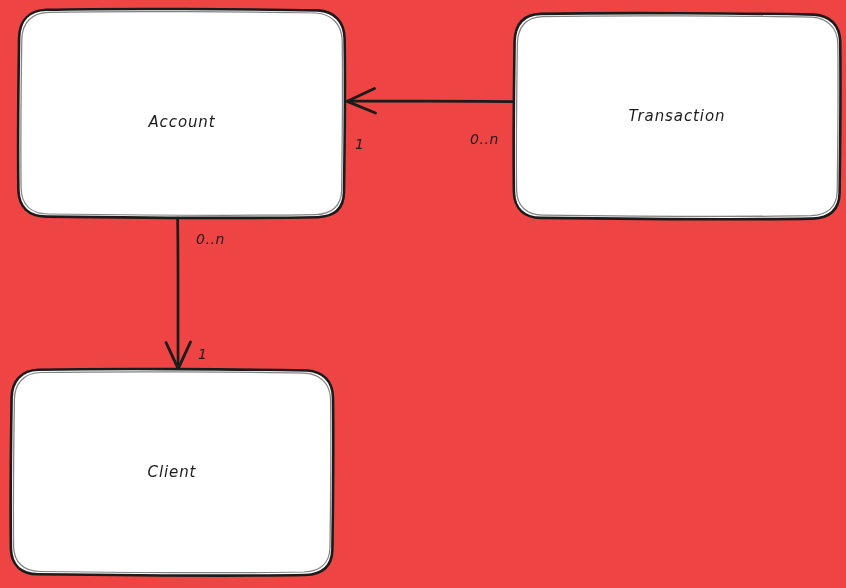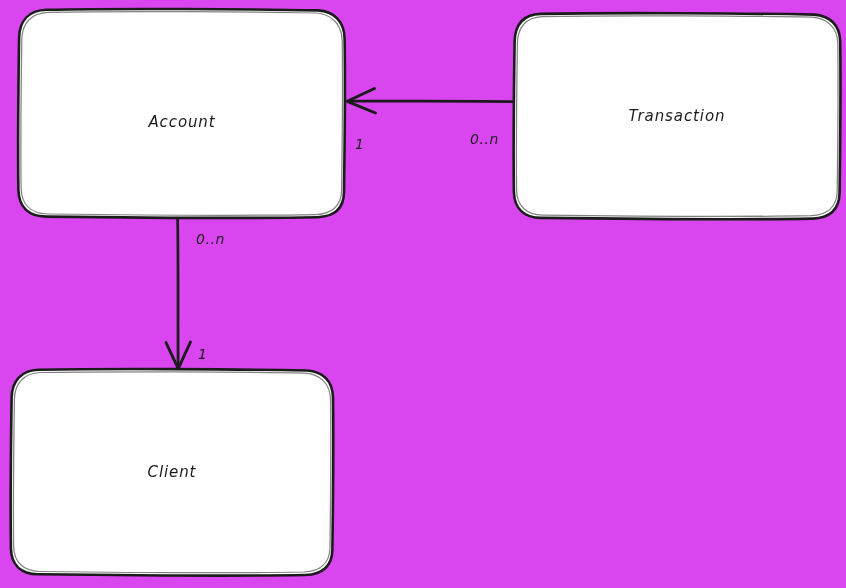--- a/index.html
+++ b/index.html
@@ -8,21 +8,21 @@
     padding: 0;
     background: #ffffff;
   }
   body {
     font-family: "DejaVu Sans", sans-serif;
   }
   #canvas {
     position: relative;
     width: 846px;
     height: 588px;
-    background: #d946ef;
+    background: #ef4444;
     overflow: hidden;
   }
   #diagram-svg {
     position: absolute;
     left: 0;
     top: 0;
     width: 846px;
     height: 588px;
   }
   .node-label {

